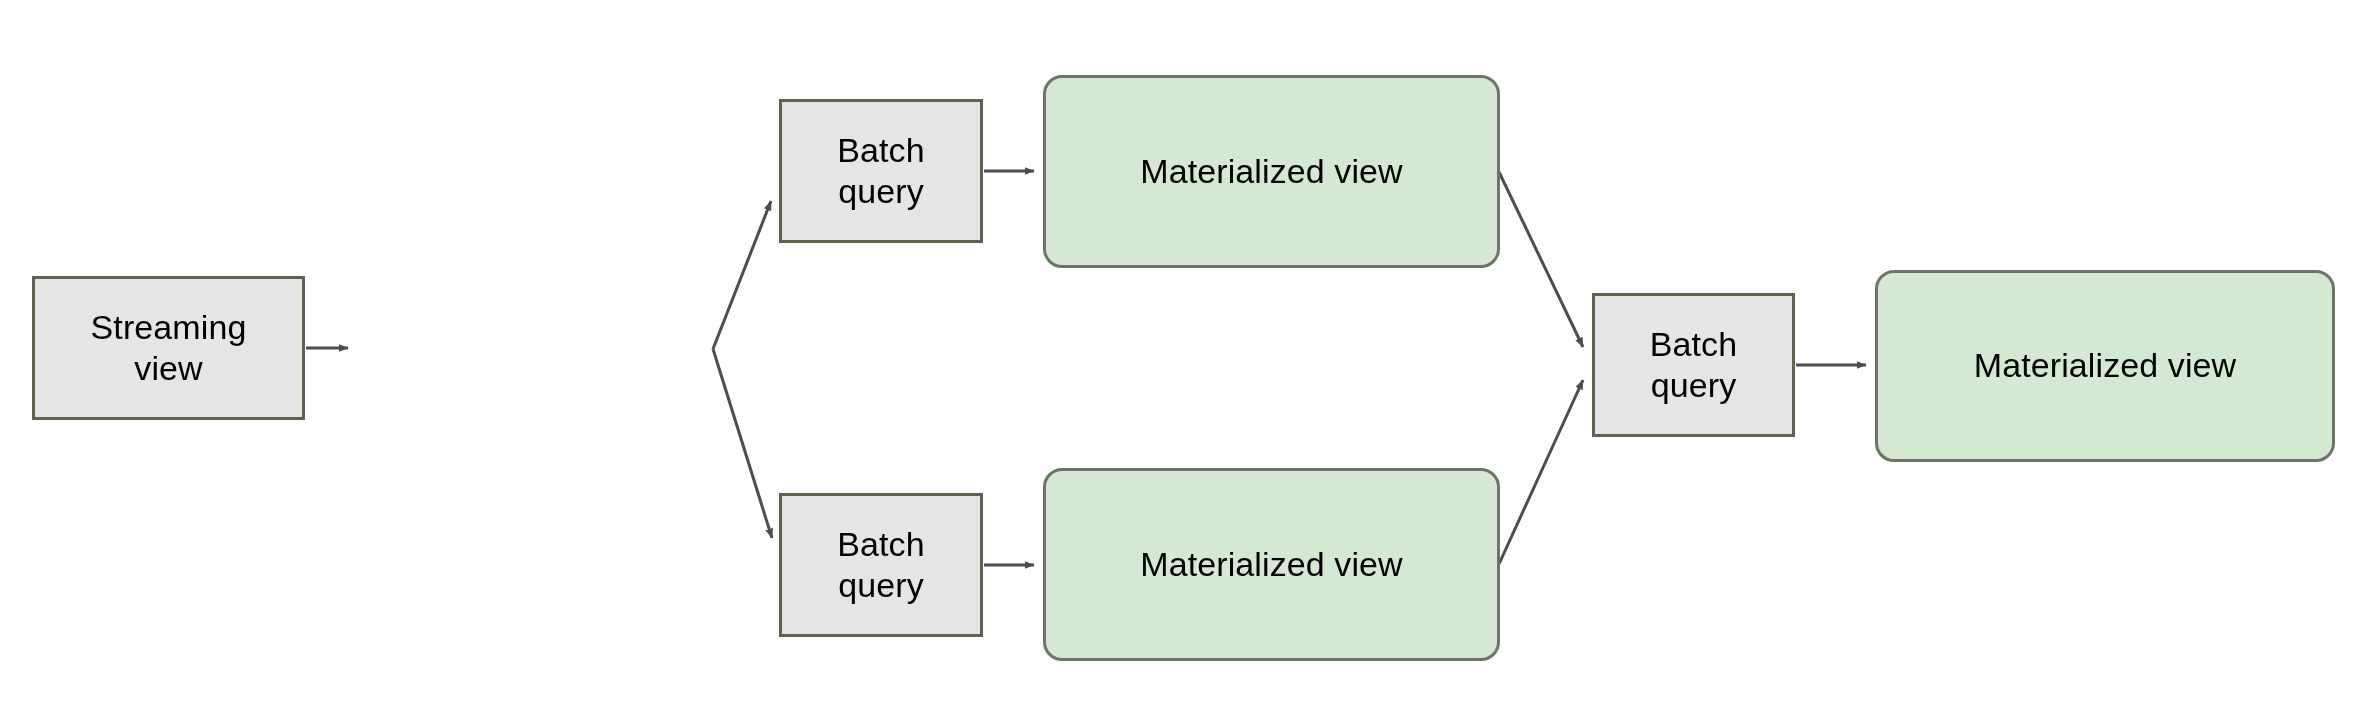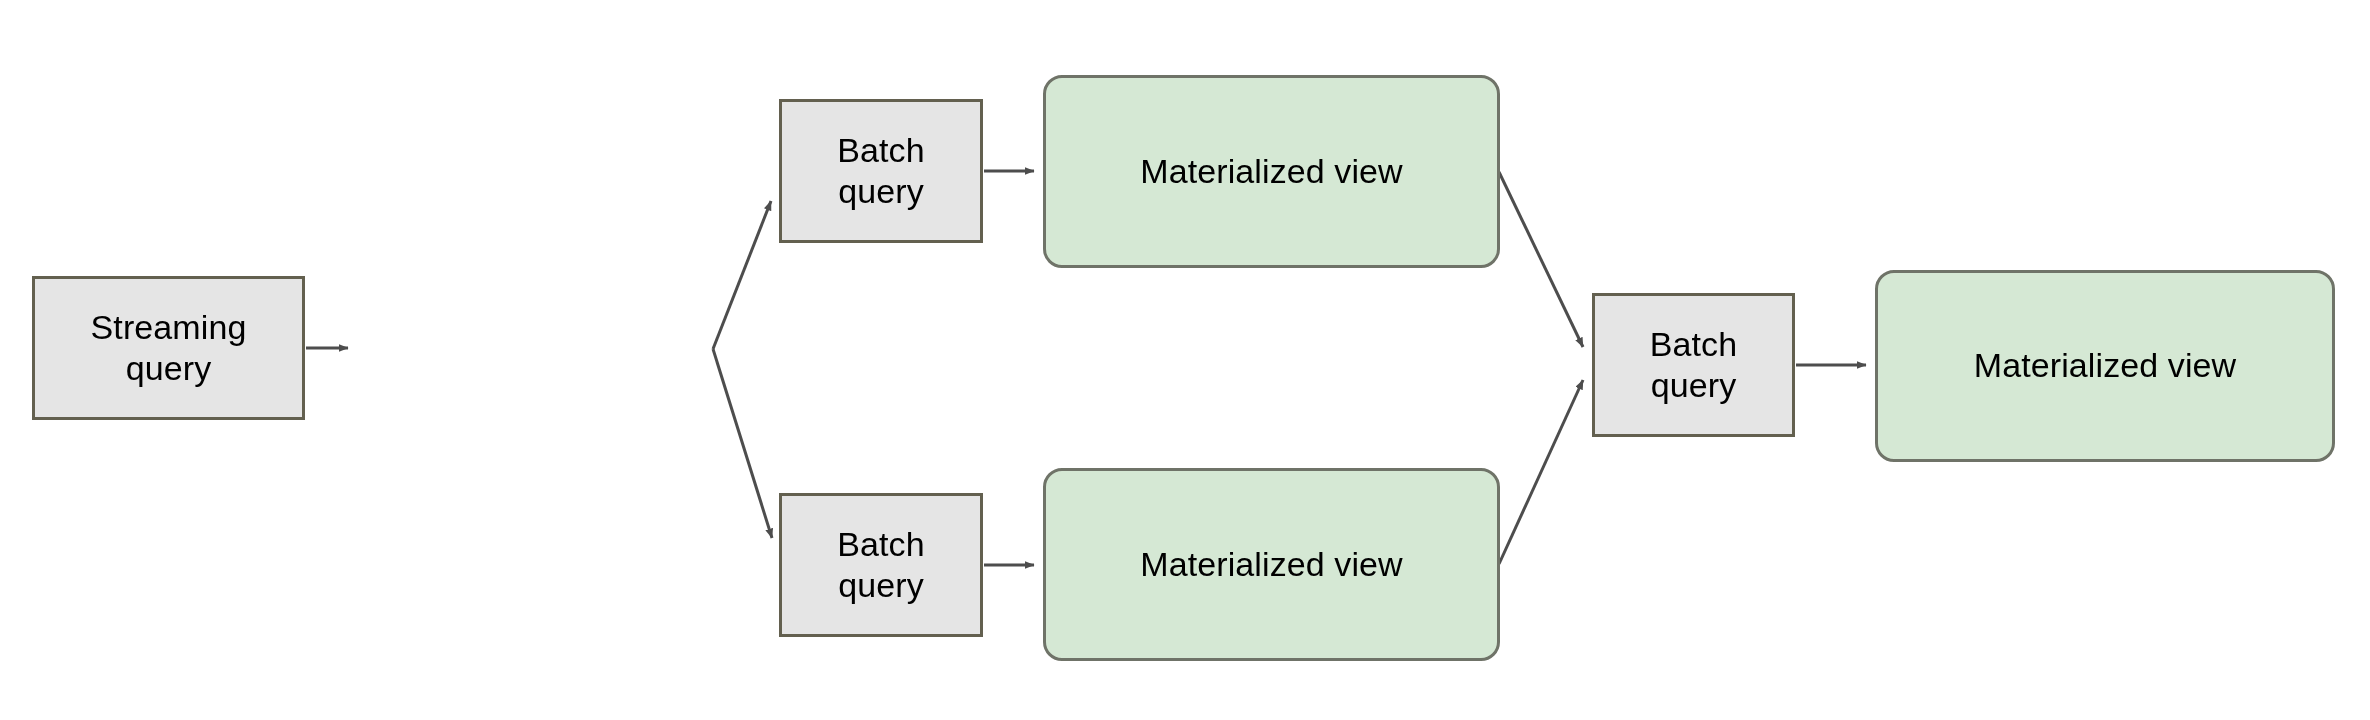--- a/index.html
+++ b/index.html
@@ -95,21 +95,21 @@
       <line x1="1499" y1="564" x2="1583" y2="380" stroke="#4d4d4d" stroke-width="3" marker-end="url(#arrowhead)"></line>
     </g>
 
     <g>
       <line x1="1796" y1="365" x2="1866" y2="365" stroke="#4d4d4d" stroke-width="3" marker-end="url(#arrowhead)"></line>
     </g>
   </svg>
 
   <div class="node yellow" style="left:32px; top:276px; width:273px; height:144px;">
     <span class="node-label">Streaming
-query</span>
+view</span>
   </div>
 
 
   <div class="node yellow" style="left:779px; top:99px; width:204px; height:144px;">
     <span class="node-label">Batch
 query</span>
   </div>
 
   <div class="node green" style="left:1043px; top:75px; width:457px; height:193px;">
     <span class="node-label">Materialized view</span>

